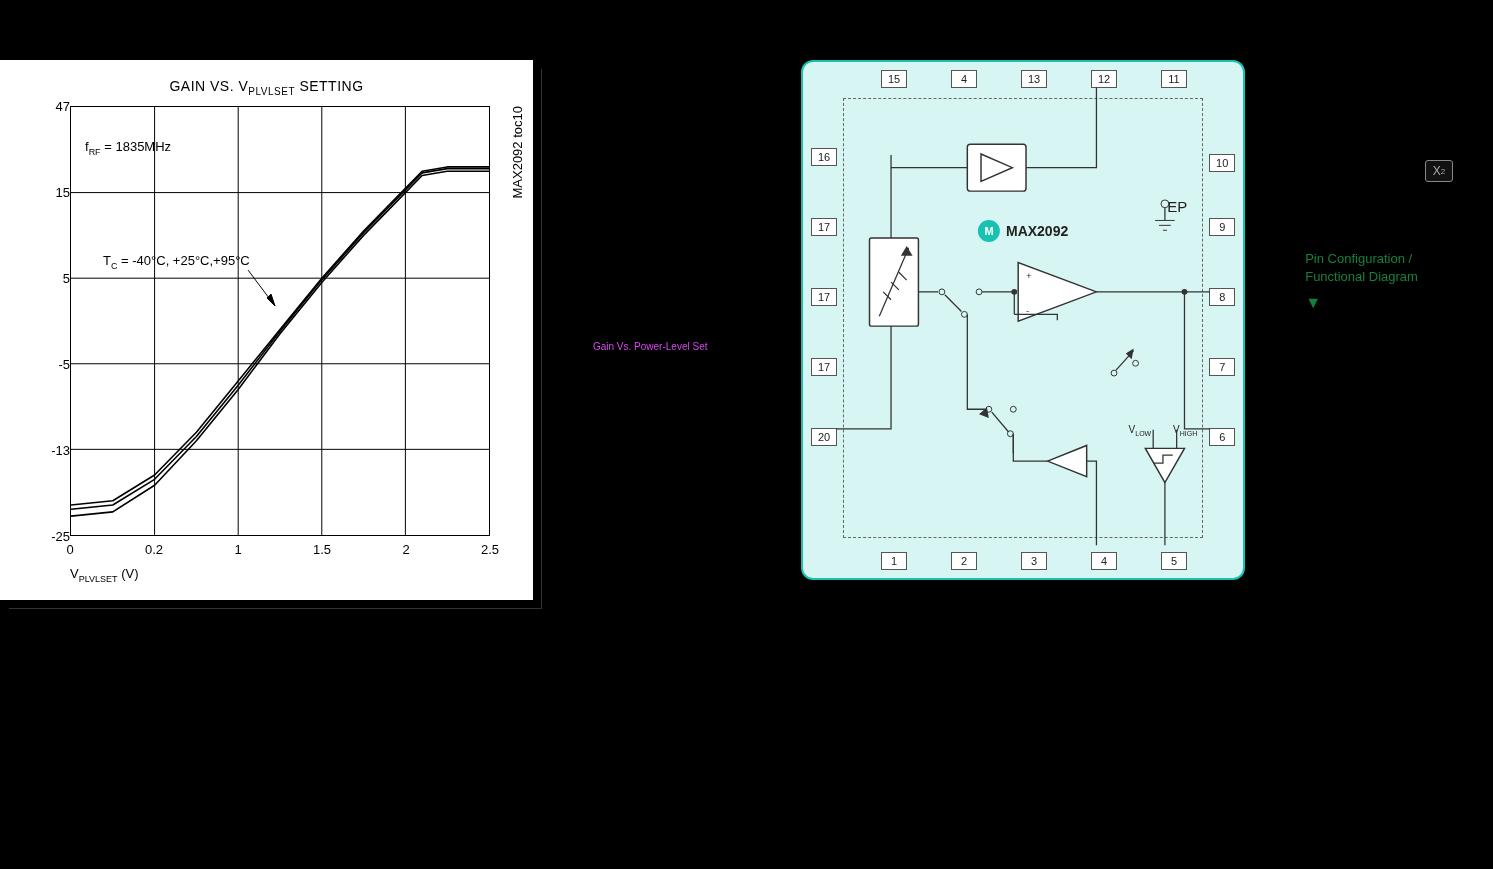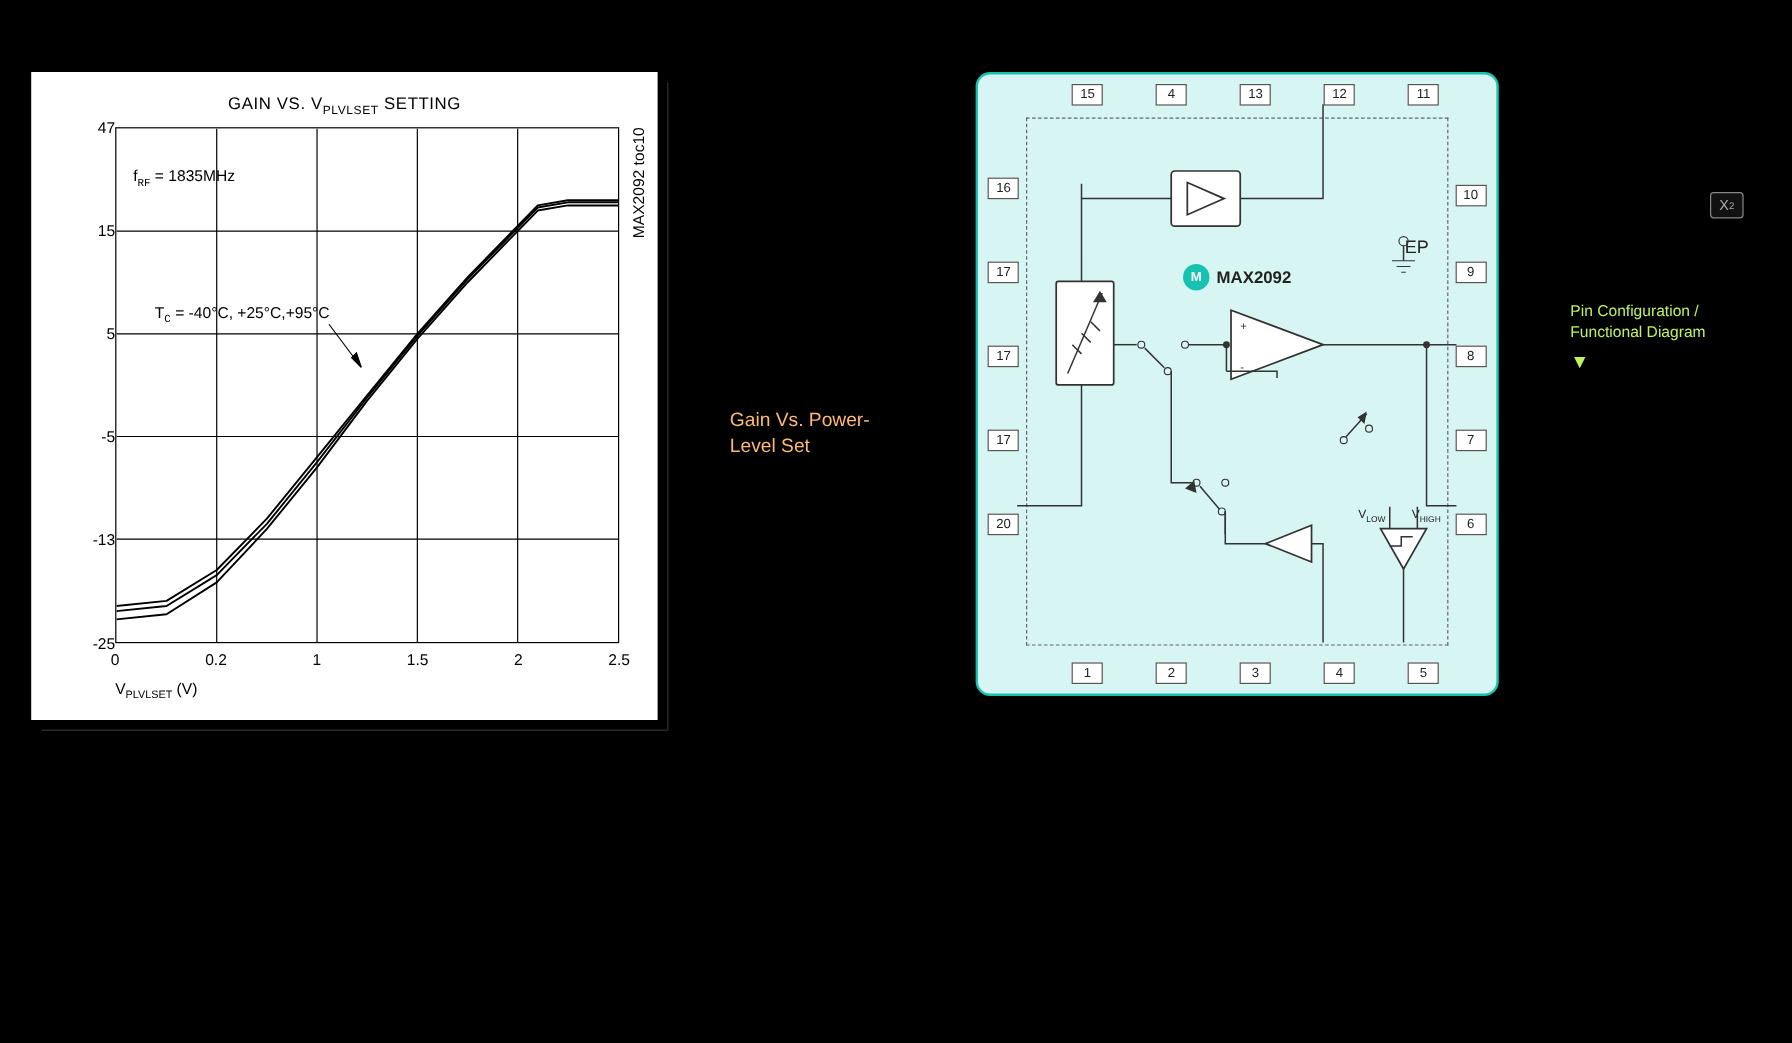--- a/index.html
+++ b/index.html
@@ -10,21 +10,20 @@
     width: 1493px;
     height: 869px;
     overflow: hidden;
     position: relative;
   }
   .main-row {
     display: flex;
     align-items: flex-start;
     gap: 60px;
     padding: 60px 20px 20px 0;
-    margin-left: 26px;
   }
   
   .chart-panel {
     background: #fff;
     color: #000;
     width: 540px;
     height: 540px;
     position: relative;
     box-shadow: 8px 8px 0 #000, 9px 9px 0 #333;
   }
@@ -48,37 +47,37 @@
     position: absolute;
     left: 70px; top: 46px;
     width: 420px; height: 430px;
     border: 1.5px solid #000;
   }
   .plot svg { position: absolute; inset: 0; }
   .annot {
     position: absolute;
     font-size: 13px;
   }
-  .annot sub { font-size: 9px; font-family: Liberation Mono, monospace; }
+  .annot sub { font-size: 9px; }
   .xticks { position: absolute; left: 70px; top: 482px; width: 420px; height: 20px; }
   .xticks span { position: absolute; font-size: 13px; transform: translateX(-50%); }
   .yticks { position: absolute; left: 32px; top: 46px; width: 38px; height: 430px; }
   .yticks span { position: absolute; right: 0; font-size: 13px; transform: translateY(-50%); }
   .xlabel {
     position: absolute;
     left: 70px; width: 420px;
     top: 506px;
     font-size: 13px;
   }
   .xlabel sub { font-size: 9px; }
 
   
   .caption {
-    color: #fdba74;
-    font-size: 16px;
+    color: #d946ef;
+    font-size: 10px;
     width: 150px;
     padding-top: 280px;
     line-height: 1.4;
   }
 
   
   .diag-panel {
     width: 450px;
     height: 520px;
     background: #d7f5f2;
@@ -110,21 +109,21 @@
     font-weight:600; font-size:14px;
   }
   .logo {
     width:22px; height:22px; border-radius:50%;
     background:#18c2b0; color:#fff;
     display:flex; align-items:center; justify-content:center;
     font-size:11px; font-weight:700;
   }
   .ep-label { position:absolute; font-size:15px; }
   .diag-caption {
-    color:#bef264; font-size:13px;
+    color:#15803d; font-size:13px;
     width: 170px;
     padding-top: 190px;
     line-height:1.4;
   }
   .diag-caption .arrow { display:inline-block; padding-top:6px; font-size:16px; }
 
   
   .vtxt { position:absolute; font-size:10px; }
   .vtxt sub { font-size:7px; }
 

